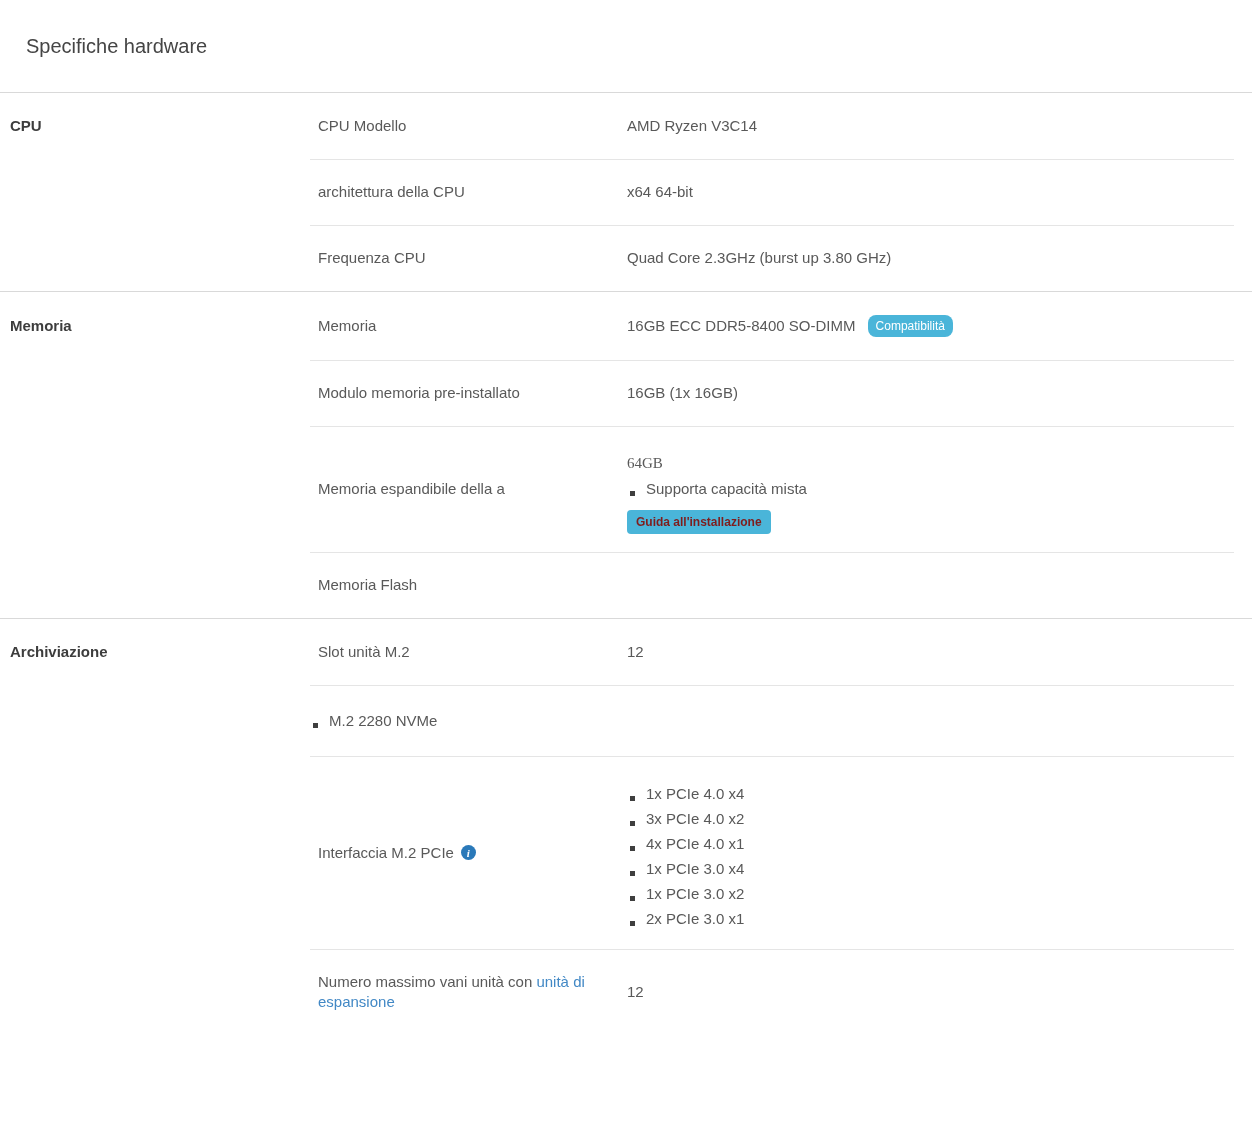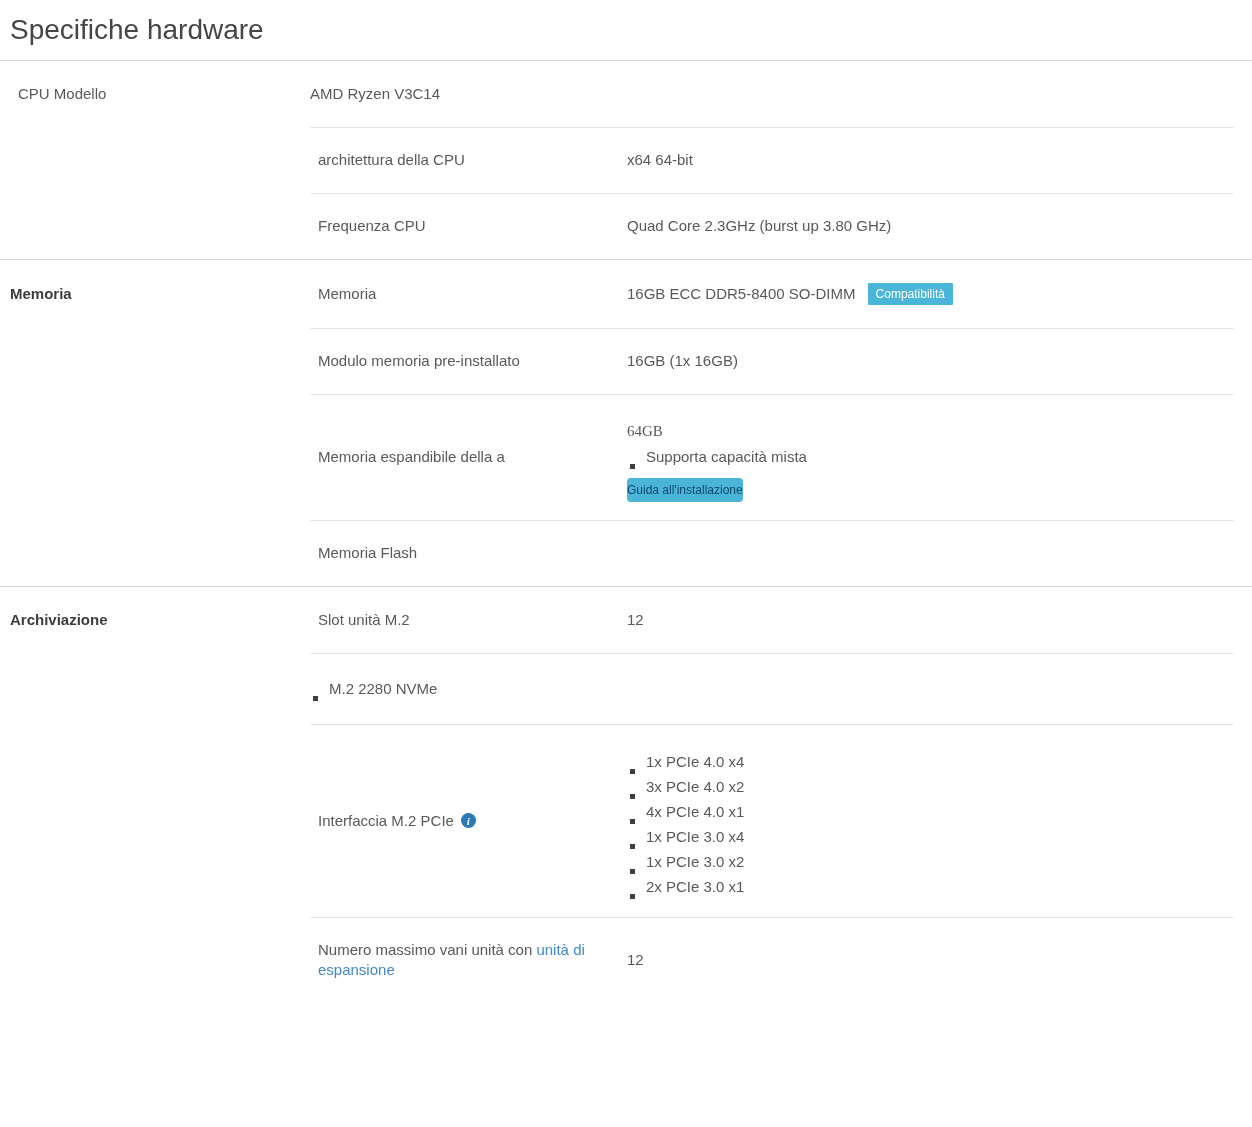--- a/index.html
+++ b/index.html
@@ -6,23 +6,23 @@
   html, body { margin: 0; padding: 0; }
   body {
     width: 1252px;
     height: 1127px;
     overflow: hidden;
     background: #ffffff;
     font-family: "Liberation Sans", sans-serif;
     color: #595959;
   }
   .page-title {
-    margin: 0;
+    margin: 16px;
     padding: 13px 18px 13px 10px;
-    font-size: 28px;
+    font-size: 20px;
     line-height: 34px;
     font-weight: 400;
     color: #454545;
   }
   .section { border-top: 1px solid #d9d9d9; }
   .row {
     position: relative;
     display: grid;
     grid-template-columns: 300px 317px 1fr;
     align-items: center;
@@ -44,55 +44,56 @@
   .value-cell { padding-right: 4px; }
   .value-multi { padding: 25px 0 18px 0; }
   .value-head { line-height: 25px; font-family: Liberation Serif, serif; }
   .badge {
     display: inline-block;
     background: #4ab5d9;
     color: #ffffff;
     font-size: 12px;
     line-height: 14px;
     padding: 4px 8px;
-    border-radius: 1px;
+    border-radius: 8px;
     white-space: nowrap;
     cursor: pointer;
   }
   .value-badge { margin-left: 8px; vertical-align: 1px; }
   .label-badge { margin-left: 7px; }
   .spec-list { list-style: none; margin: 0; padding: 0 0 0 3px; }
-  .spec-list li { display: flex; align-items: flex-end; line-height: 25px; }
+  .spec-list li { display: flex; align-items: center; line-height: 25px; }
   .marker-sq {
     flex: 0 0 5px;
     width: 5px; height: 5px;
     background: #3f3f3f;
     margin: 10px 11px 0 0;
   }
   .marker-dot {
     flex: 0 0 5px;
     width: 5px; height: 5px;
     background: #3f3f3f;
     border-radius: 50%;
     margin: 10px 7px 0 0;
   }
   li.sub { padding-left: 22px; }
   li.sub .li-text { max-width: 520px; }
   .btn-guide {
     display: inline-block;
     margin-top: 9px;
     background: #4ab5d9;
-    color: #0c4a6e;
+    color: #7f1d1d;
     border: none;
     font-family: inherit;
     font-size: 12px;
     line-height: 14px;
-    padding: 5px 0;
+    padding: 5px 9px;
     border-radius: 4px;
     cursor: pointer;
+    font-weight: bold;
   }
   .info-icon {
     display: inline-flex;
     width: 15px; height: 15px;
     border-radius: 50%;
     background: #2a79b9;
     color: #ffffff;
     align-items: center;
     justify-content: center;
     font-size: 11px;
@@ -105,20 +106,21 @@
   }
   .link { color: #4288c5; text-decoration: none; cursor: pointer; }
 </style>
 </head>
 <body>
 
 <h1 class="page-title">Specifiche hardware</h1>
 
 <div class="section">
   <div class="row">
+    <div class="cell sec-cell">CPU</div>
     <div class="cell label-cell">CPU Modello</div>
     <div class="cell value-cell">AMD Ryzen V3C14</div>
   </div>
   <div class="row">
     <div class="cell sec-cell"></div>
     <div class="cell label-cell">architettura della CPU</div>
     <div class="cell value-cell">x64 64-bit</div>
   </div>
   <div class="row">
     <div class="cell sec-cell"></div>

